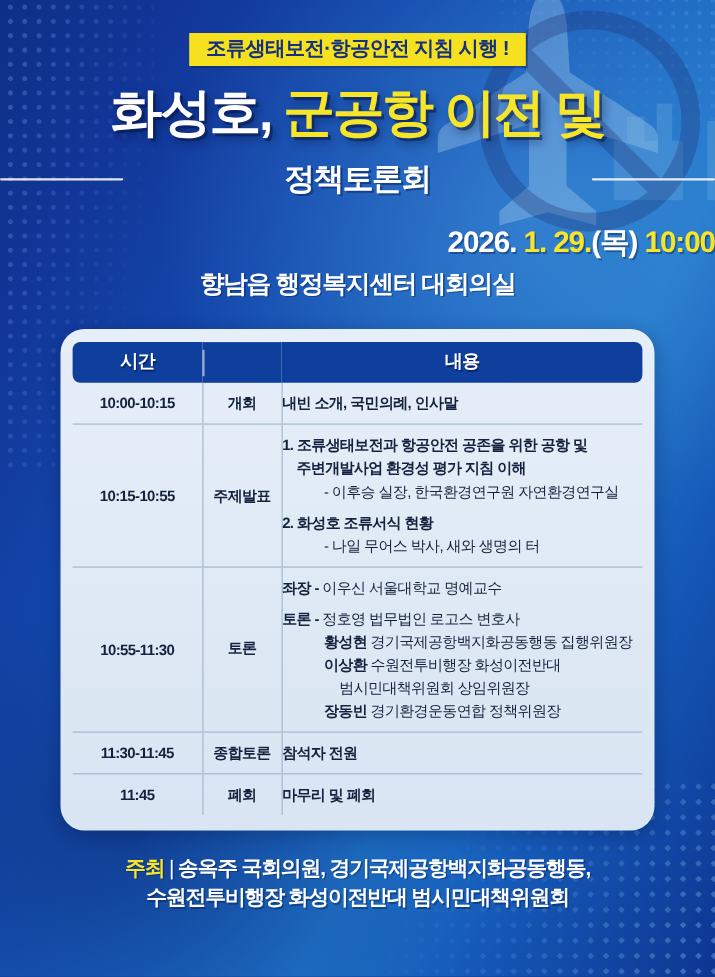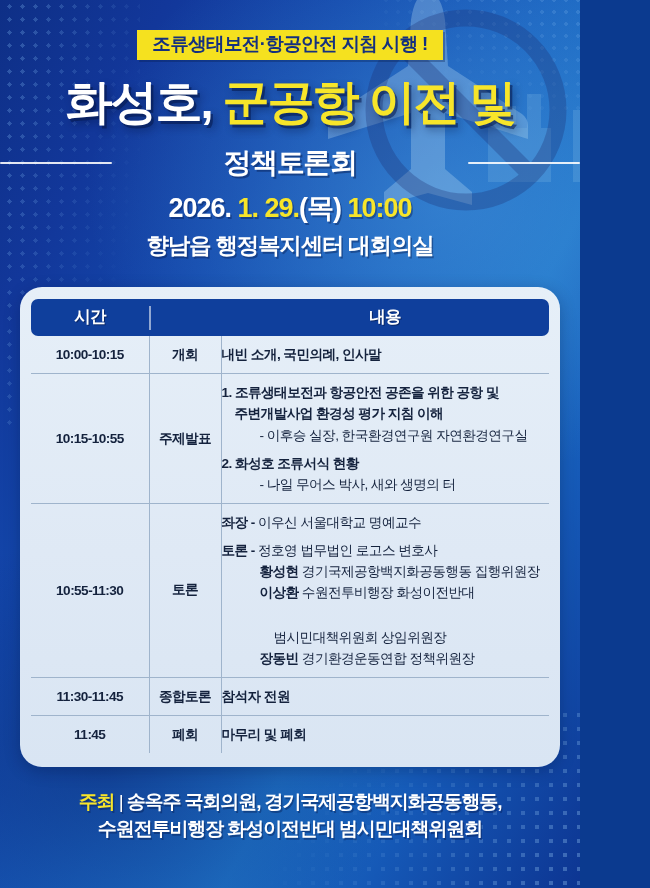--- a/index.html
+++ b/index.html
@@ -7,21 +7,21 @@
   body {
     font-family:"Liberation Sans","DejaVu Sans",sans-serif;
     background:#0b3a8f;
     overflow:hidden;
     position:relative;
   }
 
   
   .poster{
     position:relative;
-    width:580px; height:888px;
+    width:650px; height:888px;
     overflow:hidden;
     background:
       linear-gradient(118deg,
         #0e2f86 0%,
         #12379a 16%,
         #1349ad 33%,
         #1a63c0 52%,
         #1f74c9 66%,
         #1558b6 80%,
         #0d3592 100%);
@@ -98,24 +98,25 @@
   }
   .rule{ height:2px; width:112px; background:rgba(255,255,255,.88); border-radius:2px; }
   .subtitle{
     color:#ffffff;
     font-size:28px; font-weight:bold; letter-spacing:-1.4px;
     text-shadow:2px 2px 0 rgba(5,24,75,.45);
     white-space:nowrap;
   }
 
   .datetime{
-    margin-top:8px;
+    margin-top:20px;
     font-size:27px; font-weight:bold; letter-spacing:-1.0px;
     color:#ffffff;
     text-shadow:1.5px 1.8px 0 rgba(5,24,75,.40);
+    text-align:right;
   }
   .datetime .hl{ color:#f7e52a; }
 
   .venue{
     margin-top:4px;
     font-size:22.5px; font-weight:bold; letter-spacing:-1.2px;
     color:#ffffff;
     text-shadow:1.5px 1.8px 0 rgba(5,24,75,.40);
   }
 
@@ -157,21 +158,21 @@
   .sched tbody tr:first-child td{ border-top:none; }
 
   td.c-time{ width:118px; text-align:center; font-weight:bold; font-size:13.8px; }
   td.c-kind{ width:72px; text-align:center; font-weight:bold; border-left:1.4px solid #9fb4cc; }
   td.c-body{ border-left:1.4px solid #9fb4cc; padding-left:12px; padding-right:8px; }
 
   .ln{ line-height:1.55; }
   .ln.b{ font-weight:bold; }
   .i1{ padding-left:13px; }
   .i2{ padding-left:38px; }
-  .i3{ padding-left:52px;margin-top:24px; }
+  .i3{ padding-left:52px; }
   .gap{ height:7px; }
 
   .lbl{ font-weight:bold; }
   .nm{ font-weight:bold; }
   .rg{ font-weight:normal; }
 
   
   .footer{
     position:relative; z-index:5;
     text-align:center;

